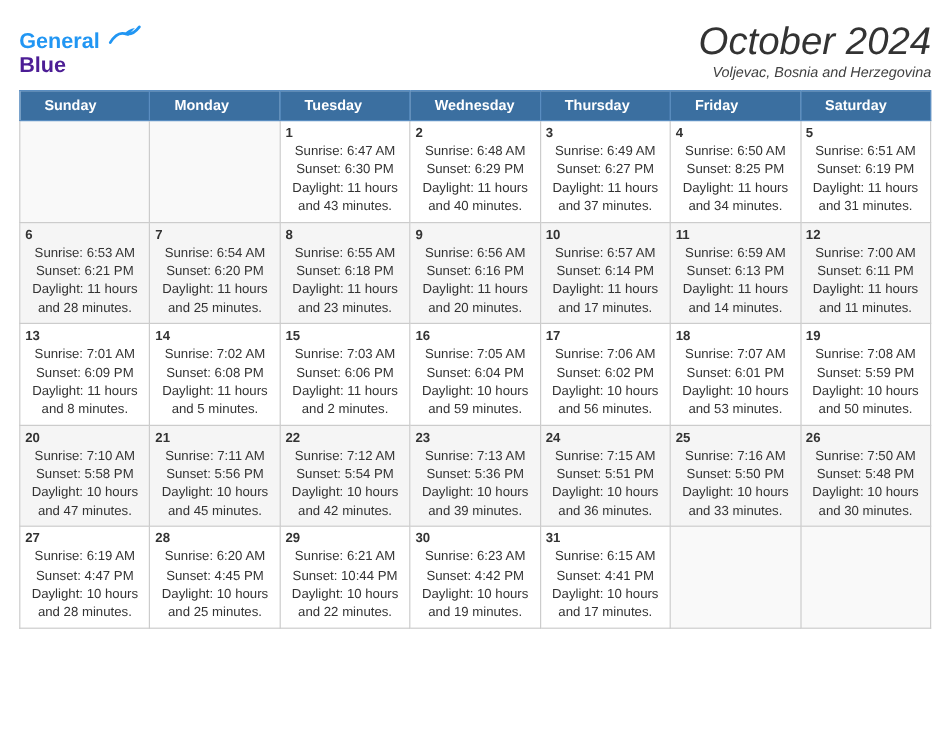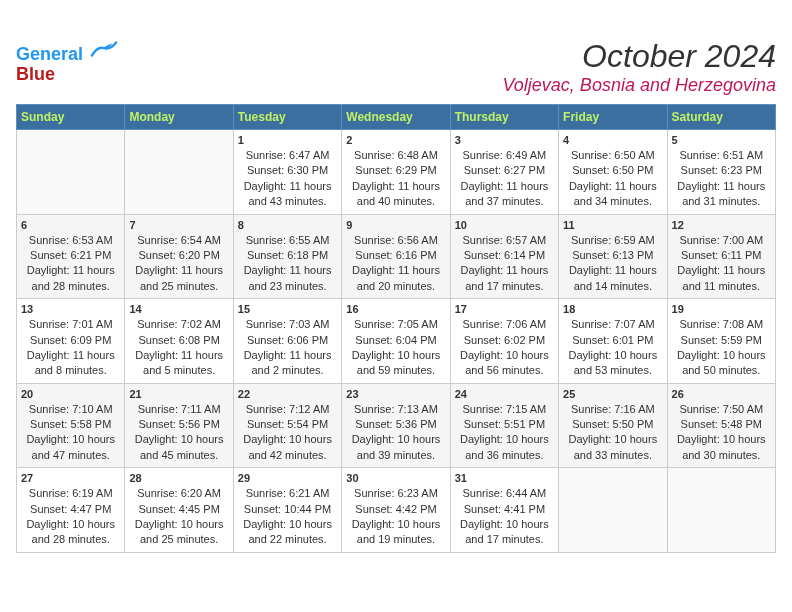--- a/index.html
+++ b/index.html
@@ -6,23 +6,22 @@
     body {
       font-family: Arial, sans-serif;
       background: #fff;
       width: 792px;
       min-height: 612px;
       padding: 16px;
     }
     .header {
       display: flex;
       justify-content: space-between;
-      align-items: flex-start;
+      align-items: center;
       margin-bottom: 8px;
-      margin-top: 22px;
     }
     .logo {
       display: flex;
       align-items: center;
     }
     .logo-text {
       font-size: 18px;
       font-weight: bold;
       color: #1a5276;
       line-height: 1.1;
@@ -38,35 +37,35 @@
     .title-block {
       text-align: right;
       font-style: italic;
     }
     .month-title {
       font-size: 32px;
       font-weight: normal;
       color: #333;
     }
     .location-title {
-      font-size: 18px;
-      color: #be185d;
+      font-size: 12px;
+      color: #404040;
     }
     table {
       width: 100%;
       border-collapse: collapse;
       table-layout: fixed;
     }
     thead tr {
       background: #3b6fa0;
     }
     thead th {
-      color: #bef264;
+      color: #ffffff;
       font-size: 12px;
-      padding: 5px 4px;
+      padding: 5px 20px;
       text-align: left;
       border: 1px solid #5a8dc0;
       font-weight: bold;
     }
     tbody tr {
       vertical-align: top;
     }
     tbody td {
       border: 1px solid #ccc;
       padding: 4px 4px;
@@ -102,21 +101,21 @@
     <div>
       <div style="display:flex;align-items:center;">
         <div class="logo-text">
           <span>General</span>
           <svg class="logo-bird" viewBox="0 0 30 22">
             <path d="M2,18 Q8,8 15,10 Q22,12 28,4" stroke="#2196f3" stroke-width="2.5" fill="none" stroke-linecap="round"></path>
             <path d="M15,10 Q18,6 24,5 Q20,9 18,12" fill="#2196f3"></path>
           </svg>
         </div>
       </div>
-      <div class="logo-text" style="color:#b91c1c;">Blue</div>
+      <div class="logo-text" style="color:#4c1d95;">Blue</div>
     </div>
   </div>
   <div class="title-block">
     <div class="month-title">October 2024</div>
     <div class="location-title">Voljevac, Bosnia and Herzegovina</div>
   </div>
 </div>
 
 <table>
   <thead>
@@ -155,29 +154,29 @@
         <div class="day-detail">
           <span>Sunrise: 6:49 AM</span><br>
           <span>Sunset: 6:27 PM</span><br>
           <span>Daylight: 11 hours and 37 minutes.</span>
         </div>
       </td>
         <td>
         <span class="day-num">4</span>
         <div class="day-detail">
           <span>Sunrise: 6:50 AM</span><br>
-          <span>Sunset: 6:50 PM</span><br>
+          <span>Sunset: 8:25 PM</span><br>
           <span>Daylight: 11 hours and 34 minutes.</span>
         </div>
       </td>
         <td>
         <span class="day-num">5</span>
         <div class="day-detail">
           <span>Sunrise: 6:51 AM</span><br>
-          <span>Sunset: 6:23 PM</span><br>
+          <span>Sunset: 6:19 PM</span><br>
           <span>Daylight: 11 hours and 31 minutes.</span>
         </div>
       </td>
       </tr>
       <tr>
         <td>
         <span class="day-num">6</span>
         <div class="day-detail">
           <span>Sunrise: 6:53 AM</span><br>
           <span>Sunset: 6:21 PM</span><br>
@@ -378,21 +377,21 @@
         <span class="day-num">30</span>
         <div class="day-detail">
           <span>Sunrise: 6:23 AM</span><br>
           <span>Sunset: 4:42 PM</span><br>
           <span>Daylight: 10 hours and 19 minutes.</span>
         </div>
       </td>
         <td>
         <span class="day-num">31</span>
         <div class="day-detail">
-          <span>Sunrise: 6:44 AM</span><br>
+          <span>Sunrise: 6:15 AM</span><br>
           <span>Sunset: 4:41 PM</span><br>
           <span>Daylight: 10 hours and 17 minutes.</span>
         </div>
       </td>
         <td class="empty-cell"></td>
         <td class="empty-cell"></td>
       </tr>
     </tbody>
 </table>
 

